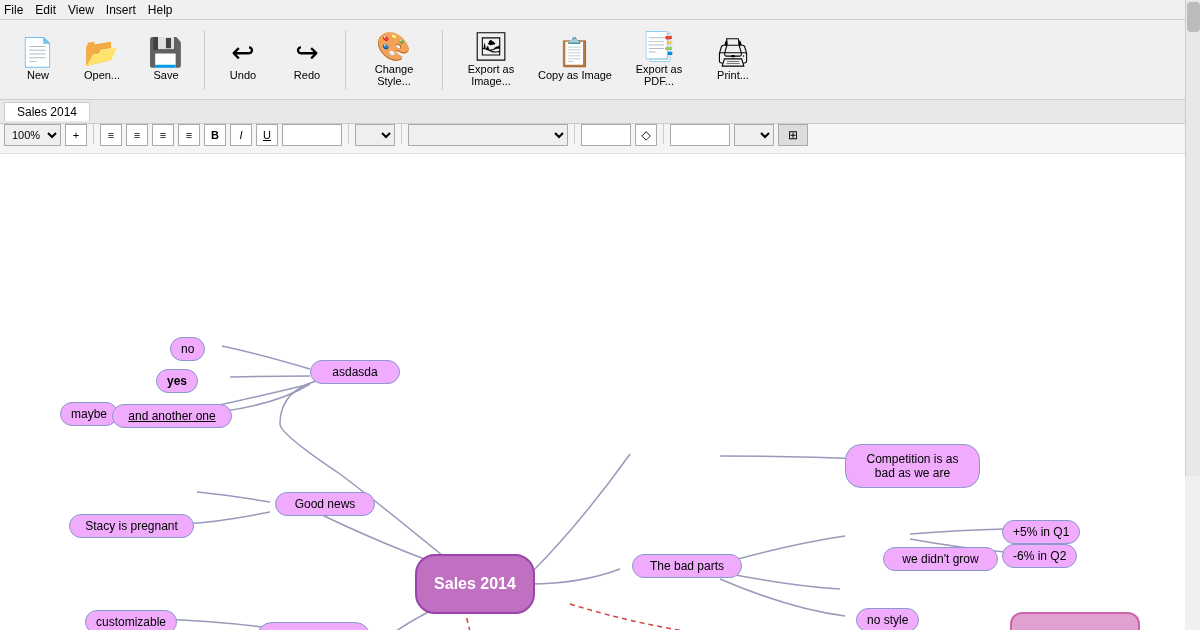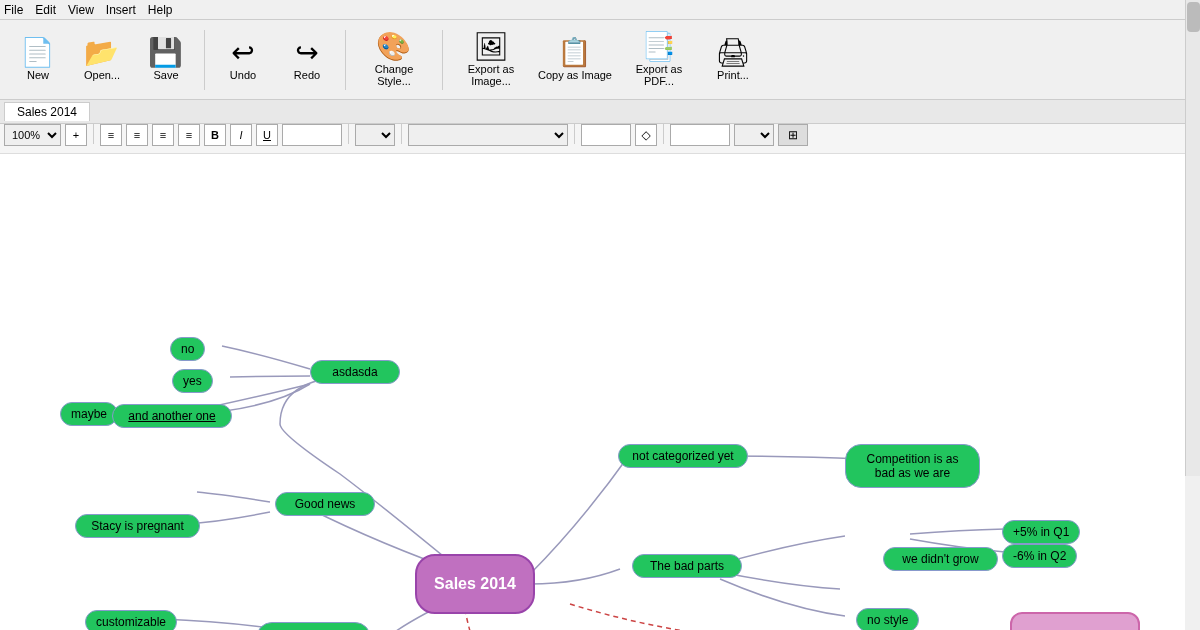--- a/index.html
+++ b/index.html
@@ -54,21 +54,21 @@
       position: absolute; right: 0; top: 0; width: 15px; height: 476px;
       background: #e8e8e8; border-left: 1px solid #ccc;
     }
 
     
     .node {
       position: absolute; border-radius: 16px; display: flex; align-items: center; justify-content: center;
       text-align: center; font-size: 12px; padding: 4px 10px;
       white-space: nowrap;
     }
-    .node-blue { background: #22c55e; border: 1px solid #8899cc; }
+    .node-blue { background: #f0abfc; border: 1px solid #8899cc; }
     .node-center { background: #c070c0; border: 2px solid #9944aa; font-size: 16px; font-weight: bold; color: #fff; width: 120px; height: 60px; border-radius: 20px; }
     .node-yes-table { background: #e0a0d0; border: 2px solid #cc66aa; font-weight: bold; font-size: 13px; width: 130px; height: 60px; border-radius: 12px; text-align: center; }
 
     svg.connections {
       position: absolute; top: 0; left: 0; width: 100%; height: 100%;
       pointer-events: none; overflow: visible;
     }
   </style>
 </head>
 <body>
@@ -230,52 +230,49 @@
     </div>
 
     <div class="node node-blue" style="left:310px;top:206px;width:90px;">
       <span>asdasda</span>
     </div>
 
     <div class="node node-blue" style="left:170px;top:183px;">
       <span>no</span>
     </div>
 
-    <div class="node node-blue" style="left:172px;top:215px;">
+    <div class="node node-blue" style="left:156px;top:215px;font-weight:bold;">
       <span>yes</span>
     </div>
 
     <div class="node node-blue" style="left:60px;top:248px;">
       <span>maybe</span>
     </div>
 
     <div class="node node-blue" style="left:112px;top:250px;width:120px;text-decoration:underline;">
       <span>and another one</span>
     </div>
 
     <div class="node node-blue" style="left:275px;top:338px;width:100px;">
       <span>Good news</span>
     </div>
 
 
-    <div class="node node-blue" style="left:75px;top:360px;width:125px;align-items:center;">
+    <div class="node node-blue" style="left:69px;top:360px;width:125px;align-items:center;">
       <span>Stacy is pregnant</span>
     </div>
 
     <div class="node node-blue" style="left:256px;top:468px;width:115px;white-space:normal;text-align:center;height:50px;">
       
     </div>
 
     <div class="node node-blue" style="left:85px;top:456px;">
       <span>customizable</span>
     </div>
 
-    <div class="node node-blue" style="left:618px;top:290px;width:130px;">
-      <span>not categorized yet</span>
-    </div>
 
     <div class="node node-blue" style="left:845px;top:290px;width:135px;white-space:normal;text-align:center;height:44px;">
       <span>Competition is as
 bad as we are</span>
     </div>
 
     <div class="node node-blue" style="left:632px;top:400px;width:110px;">
       <span>The bad parts</span>
     </div>
 

